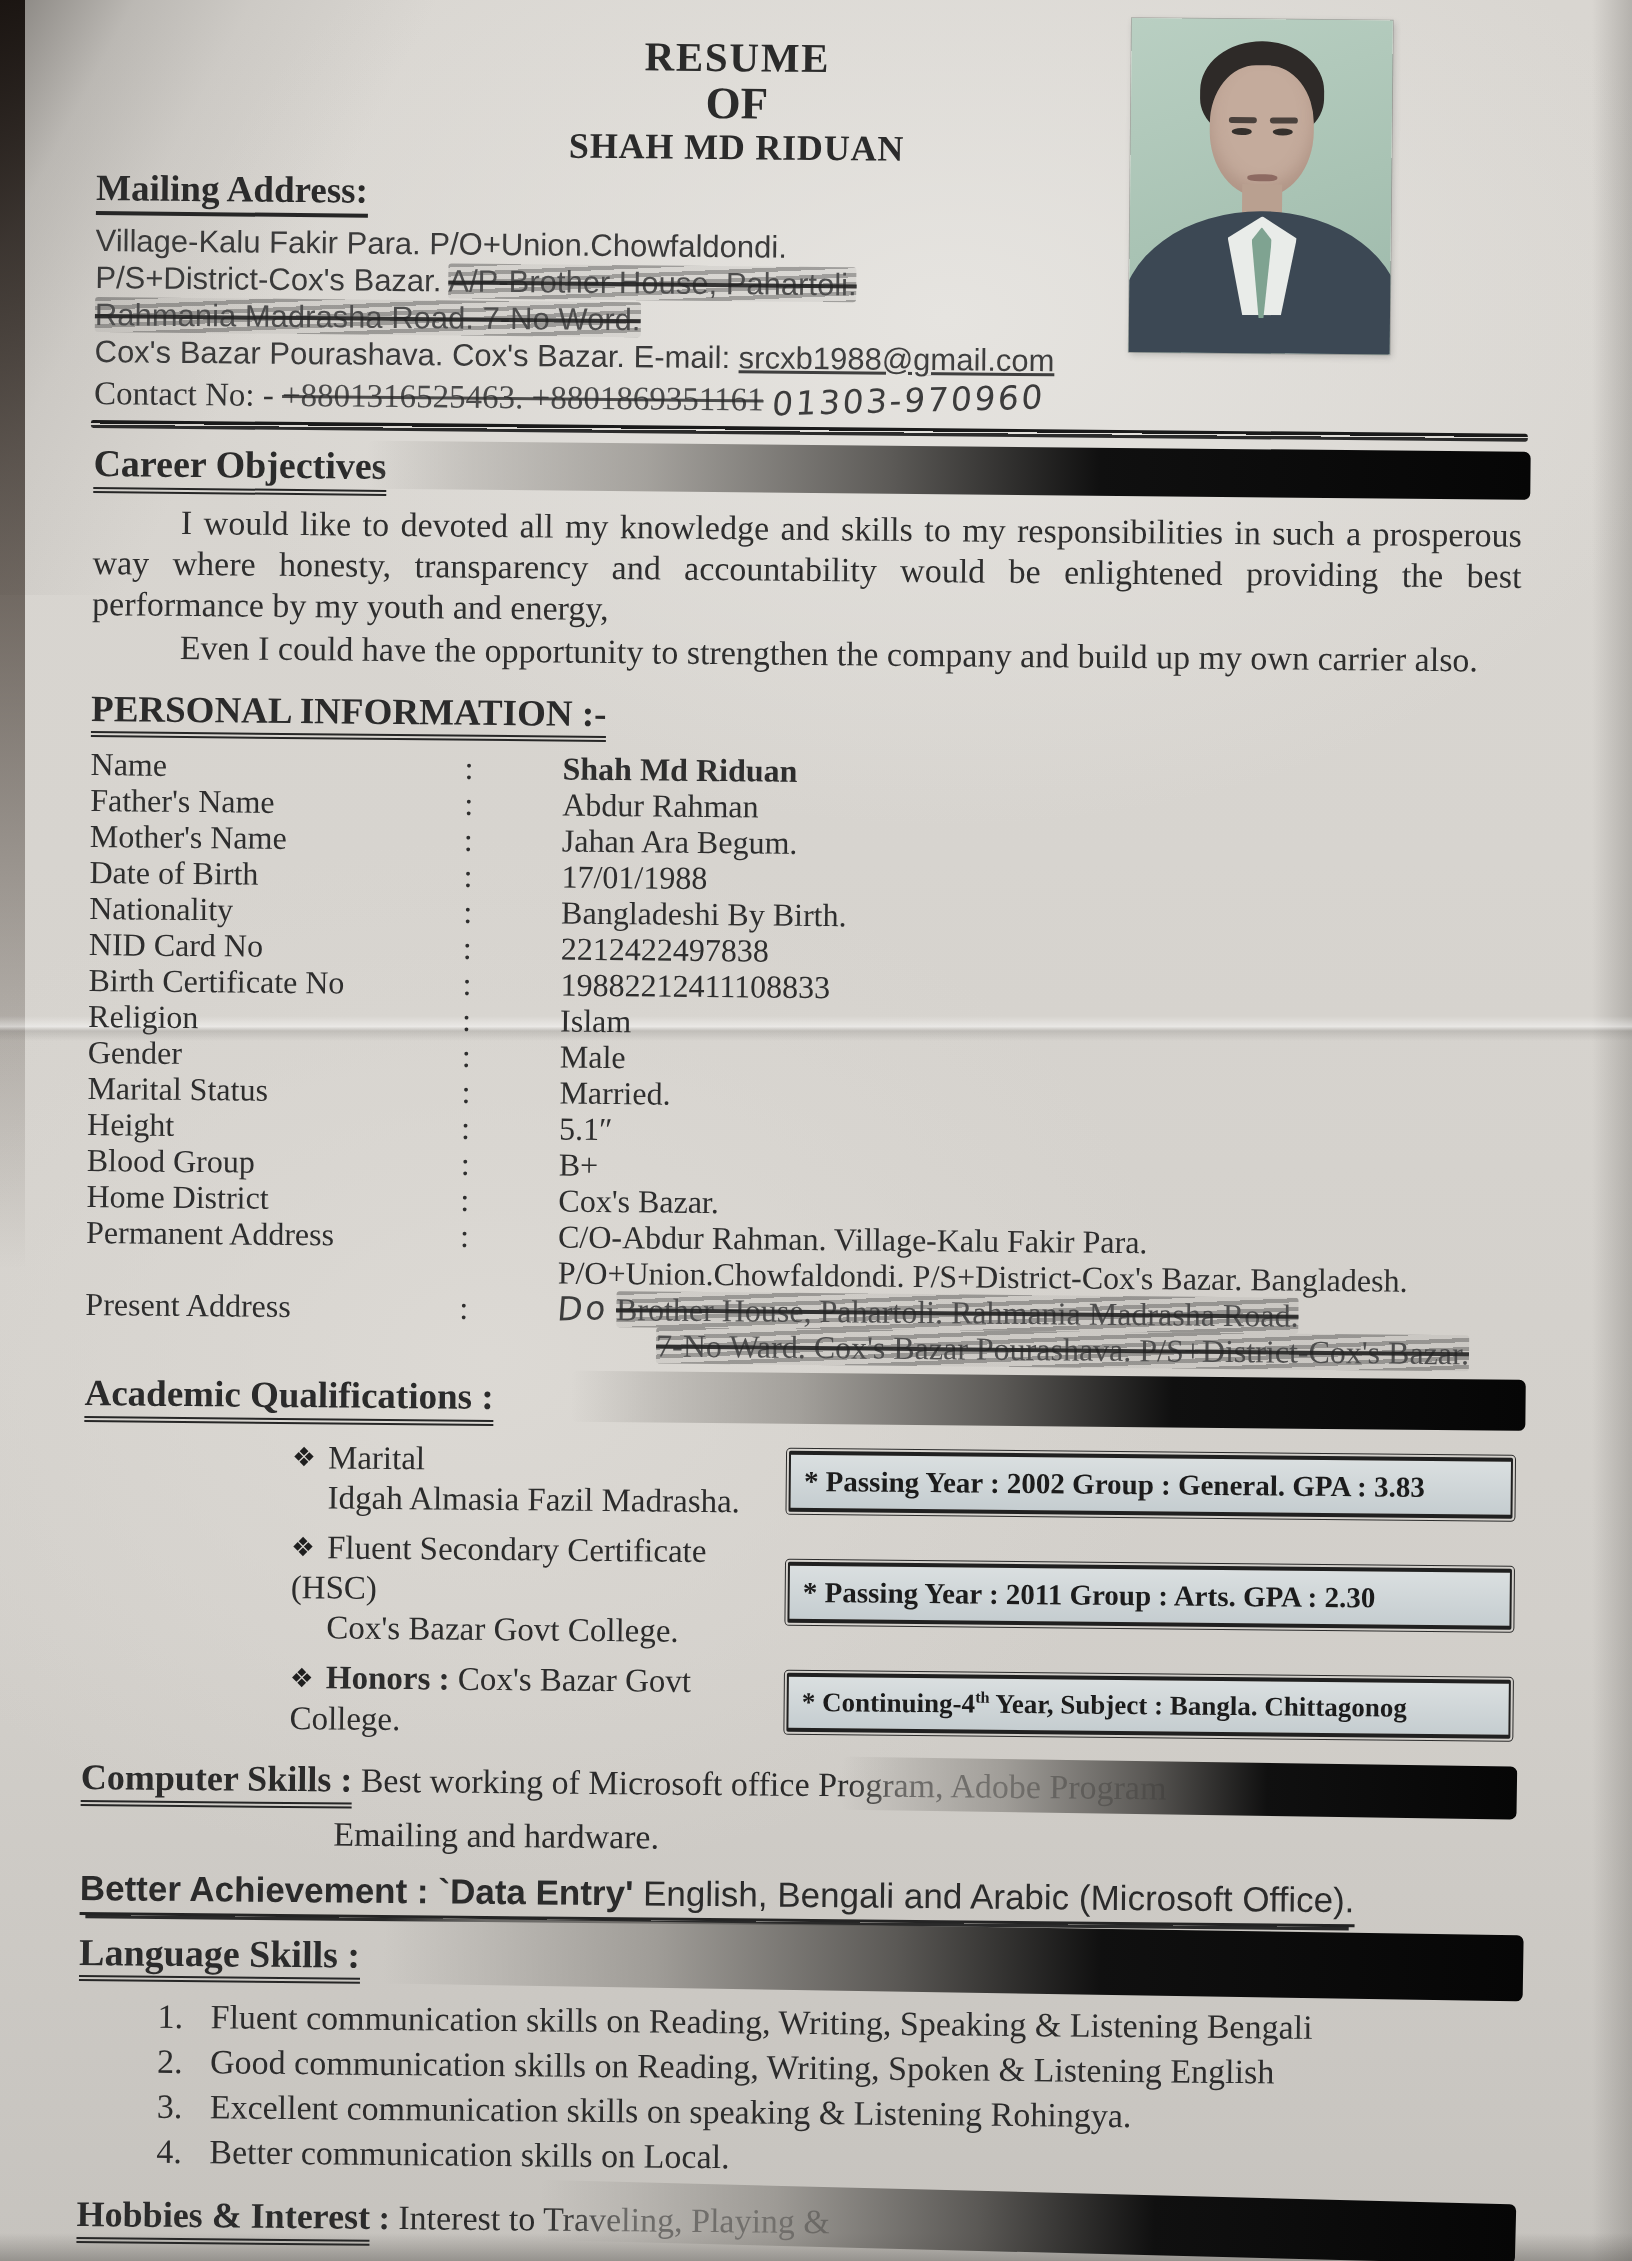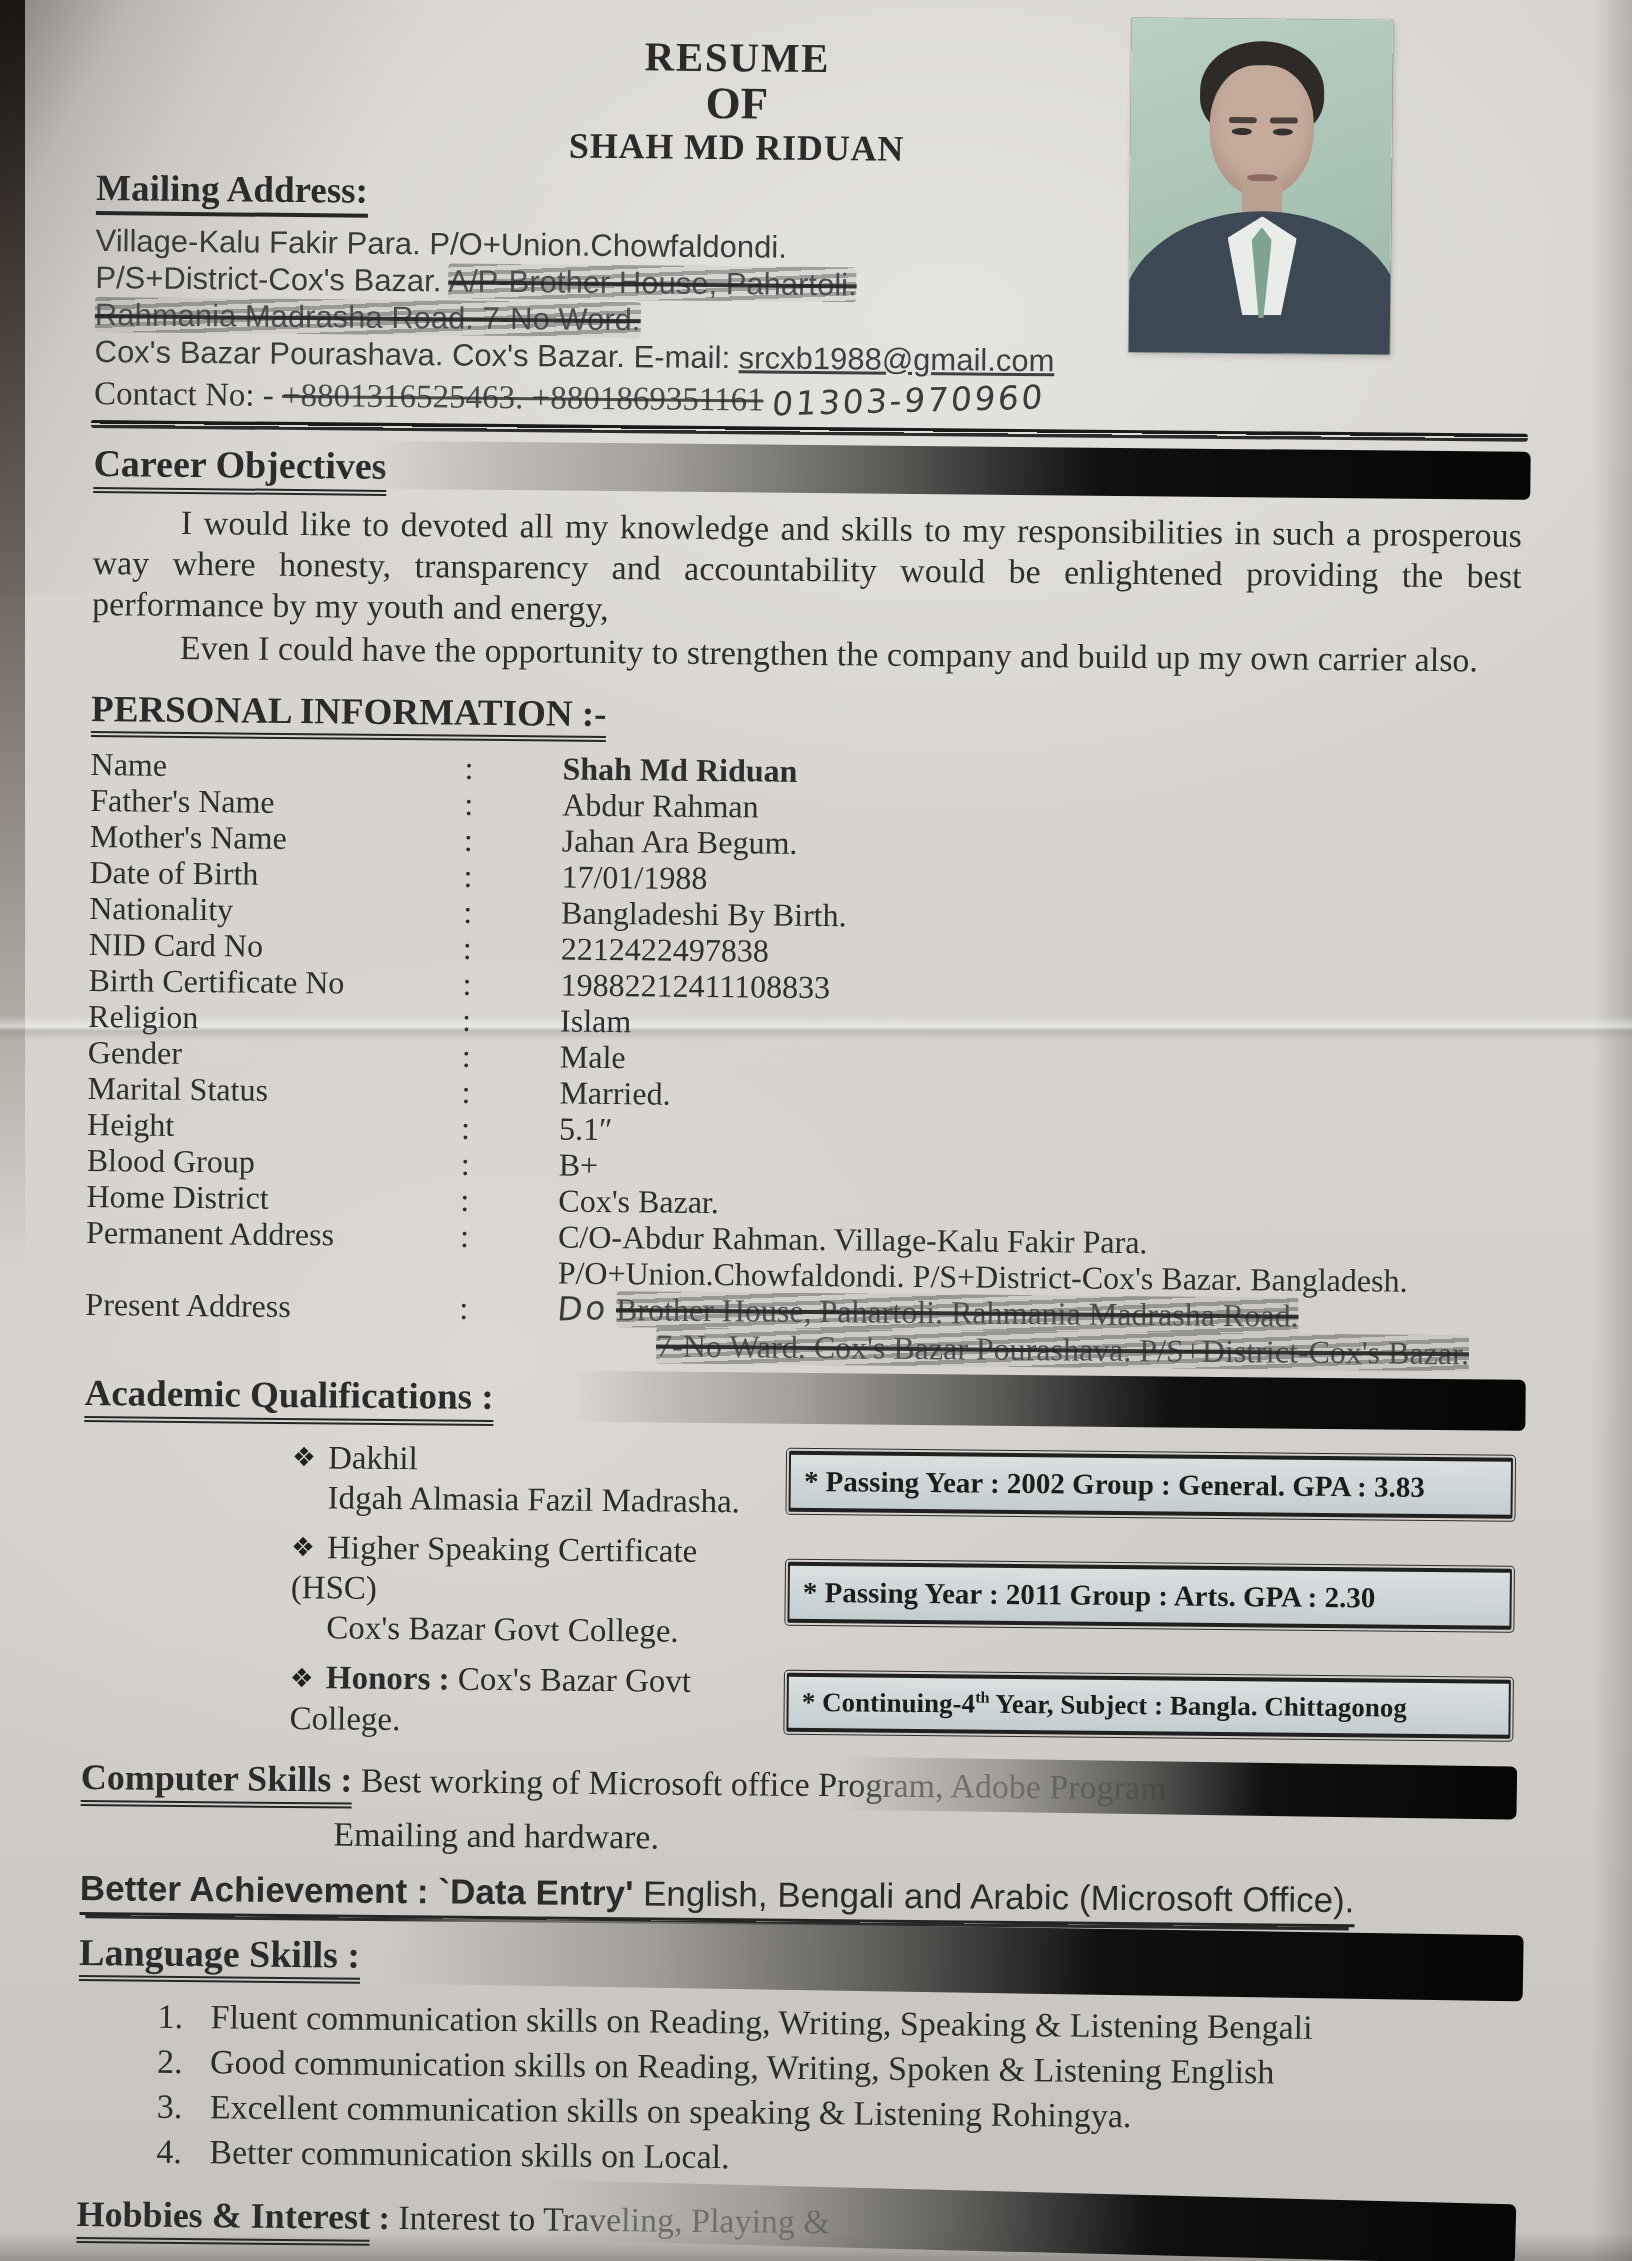--- a/index.html
+++ b/index.html
@@ -262,28 +262,28 @@
   </div>
 
   <div class="sec">
     <div class="acad-head">
       <div class="bar"></div>
       <span class="h-double">Academic Qualifications :</span>
     </div>
     <div class="acad">
       <div class="acad-row">
         <div class="acad-left">
-          <div><span class="bullet">❖</span><span>Dakhil</span></div>
+          <div><span class="bullet">❖</span><span>Marital</span></div>
           <div class="sub">Idgah Almasia Fazil Madrasha.</div>
         </div>
         <div class="box">* Passing Year : 2002 Group : General. GPA : 3.83</div>
       </div>
       <div class="acad-row">
         <div class="acad-left">
-          <div><span class="bullet">❖</span><span>Higher Speaking Certificate (HSC)</span></div>
+          <div><span class="bullet">❖</span><span>Fluent Secondary Certificate (HSC)</span></div>
           <div class="sub">Cox's Bazar Govt College.</div>
         </div>
         <div class="box">* Passing Year : 2011 Group : Arts.  GPA : 2.30</div>
       </div>
       <div class="acad-row">
         <div class="acad-left">
           <div><span class="bullet">❖</span><span class="bold">Honors :</span><span> Cox's Bazar Govt College.</span></div>
         </div>
         <div class="box small"><span>* Continuing-4</span><sup>th</sup><span> Year,  Subject : Bangla. Chittagonog</span></div>
       </div>

